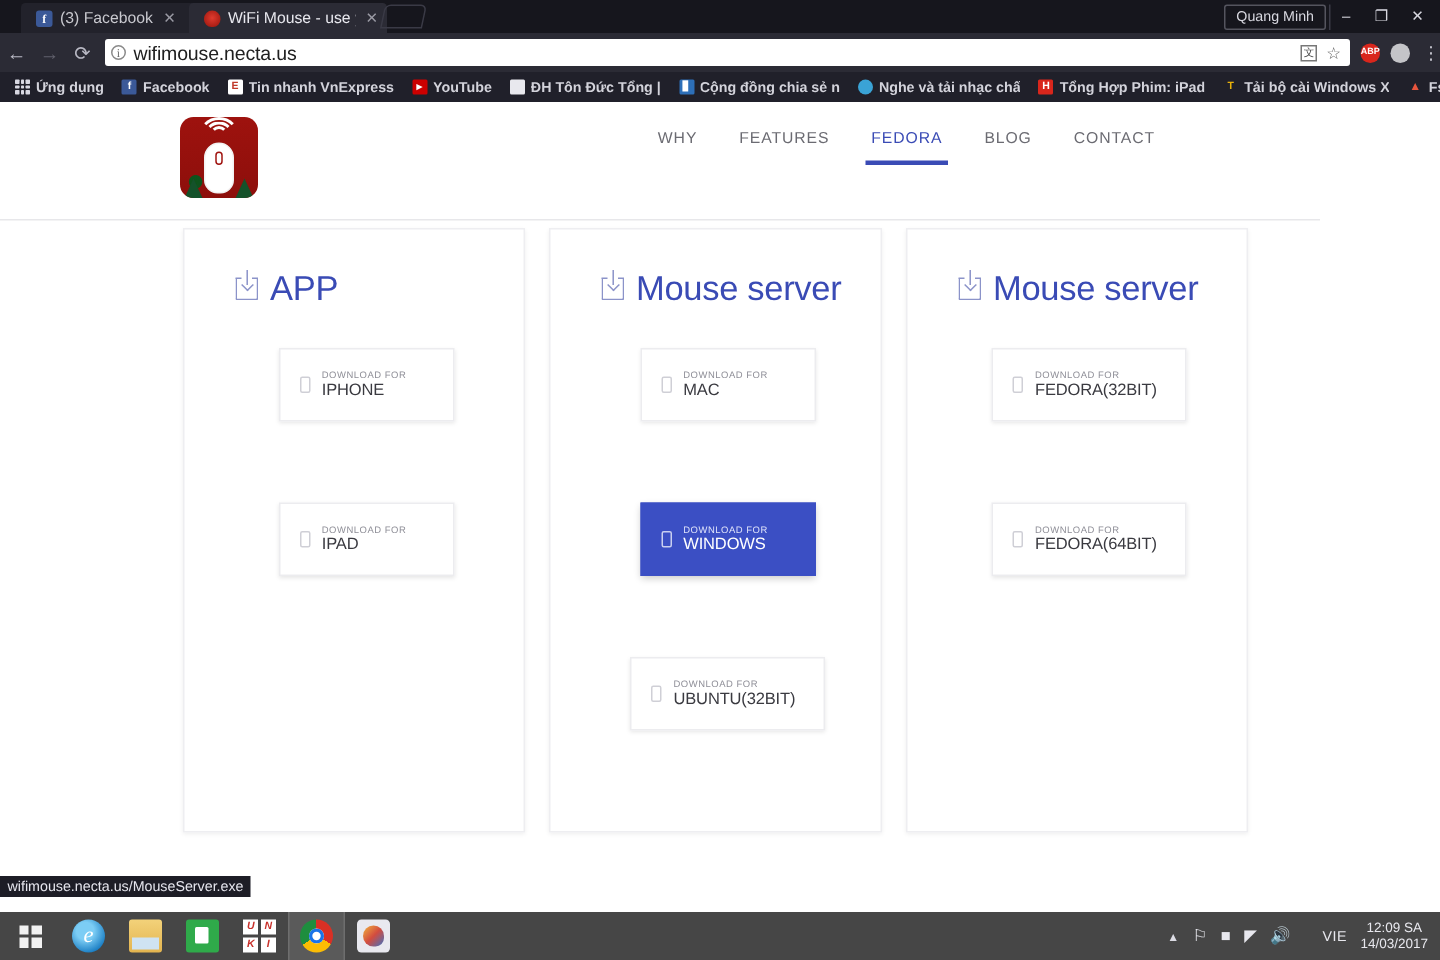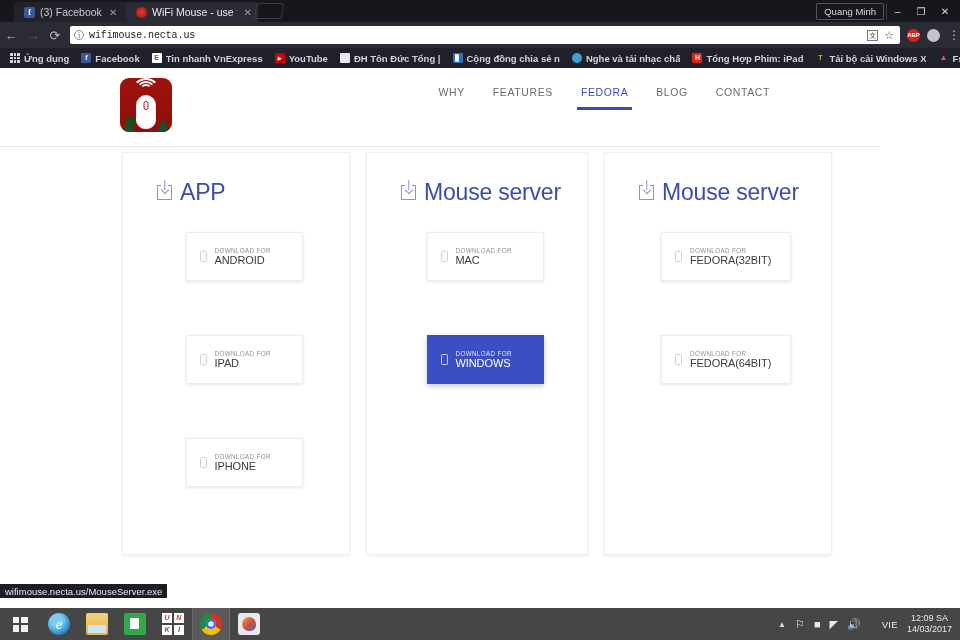--- a/index.html
+++ b/index.html
@@ -54,21 +54,21 @@
   .omnibox {
     flex:1; height:18px; margin:0 0 0 4px; background:#ffffff;
     border-radius:2px; display:flex; align-items:center; padding:0 4px;
     position:relative;
   }
   .info-ic {
     width:10px; height:10px; border:1px solid #8a8a8a; border-radius:50%;
     color:#6a6a6a; font-size:8px; line-height:9px; text-align:center; font-family:"Liberation Serif",serif;
     margin-right:5px; flex:0 0 10px;
   }
-  .url { font-size:10px; color:#202020; letter-spacing:-0.1px;font-family:Liberation Mono, monospace; }
+  .url { font-size:13px; color:#202020; letter-spacing:-0.1px; }
   .omni-right { margin-left:auto; display:flex; align-items:center; gap:6px; padding-right:2px; }
   .tr-ic { width:11px; height:11px; border:1px solid #777; font-size:7px; color:#444; text-align:center; line-height:10px; }
   .star-ic { color:#5a5a5a; font-size:11px; }
   .ext { display:flex; align-items:center; gap:7px; padding:0 8px 0 7px; }
   .abp { width:13px; height:13px; border-radius:50%; background:#d9261c; color:#fff; font-size:6px; font-weight:bold; text-align:center; line-height:13px; }
   .ext2 { width:13px; height:13px; border-radius:50%; background:#c4c4c8; }
   .kebab { color:#c7c7d0; font-size:12px; letter-spacing:0; line-height:10px; width:12px; text-align:center; padding-right:4px;}
 
   
   .bmbar {
@@ -341,35 +341,28 @@
                 <span class="top-edge"></span>
                 <span class="top-edge2"></span>
               </span>
             <span>APP</span>
           </div>
           <div class="btn-list">
             <div class="dbtn">
               <span class="phone-ic"></span>
               <span class="txts">
                 <span class="small">DOWNLOAD FOR</span>
-                <span class="big">ANDROID</span>
+                <span class="big">IPHONE</span>
               </span>
             </div>
             <div class="dbtn">
               <span class="phone-ic"></span>
               <span class="txts">
                 <span class="small">DOWNLOAD FOR</span>
                 <span class="big">IPAD</span>
-              </span>
-            </div>
-            <div class="dbtn">
-              <span class="phone-ic"></span>
-              <span class="txts">
-                <span class="small">DOWNLOAD FOR</span>
-                <span class="big">IPHONE</span>
               </span>
             </div>
           </div>
         </div>
 
         <div class="card mid">
           <div class="card-title">
             <span class="dl-ic">
                 <span class="top-edge"></span>
                 <span class="top-edge2"></span>
@@ -382,20 +375,27 @@
               <span class="txts">
                 <span class="small">DOWNLOAD FOR</span>
                 <span class="big">MAC</span>
               </span>
             </div>
             <div class="dbtn primary">
               <span class="phone-ic"></span>
               <span class="txts">
                 <span class="small">DOWNLOAD FOR</span>
                 <span class="big">WINDOWS</span>
+              </span>
+            </div>
+            <div class="dbtn wide">
+              <span class="phone-ic"></span>
+              <span class="txts">
+                <span class="small">DOWNLOAD FOR</span>
+                <span class="big">UBUNTU(32BIT)</span>
               </span>
             </div>
           </div>
         </div>
 
         <div class="card right">
           <div class="card-title">
             <span class="dl-ic">
                 <span class="top-edge"></span>
                 <span class="top-edge2"></span>

